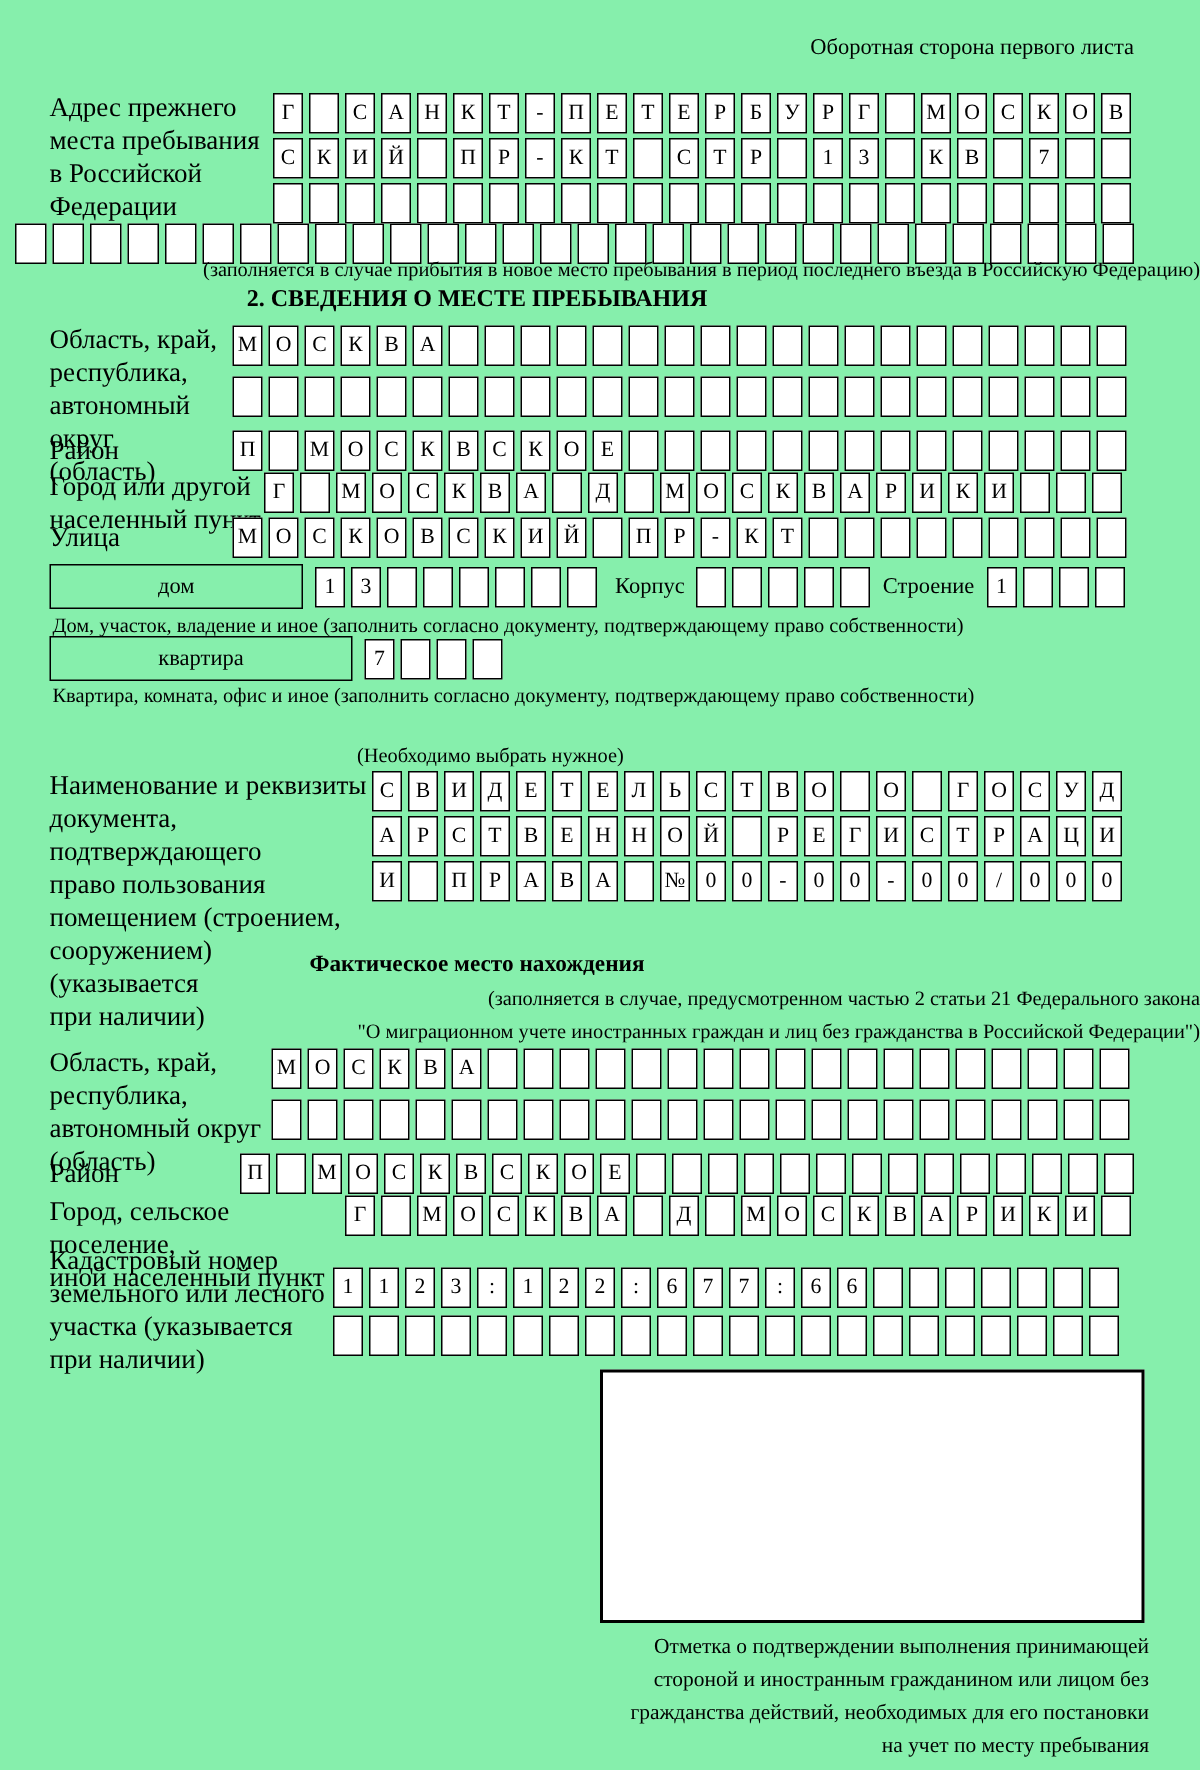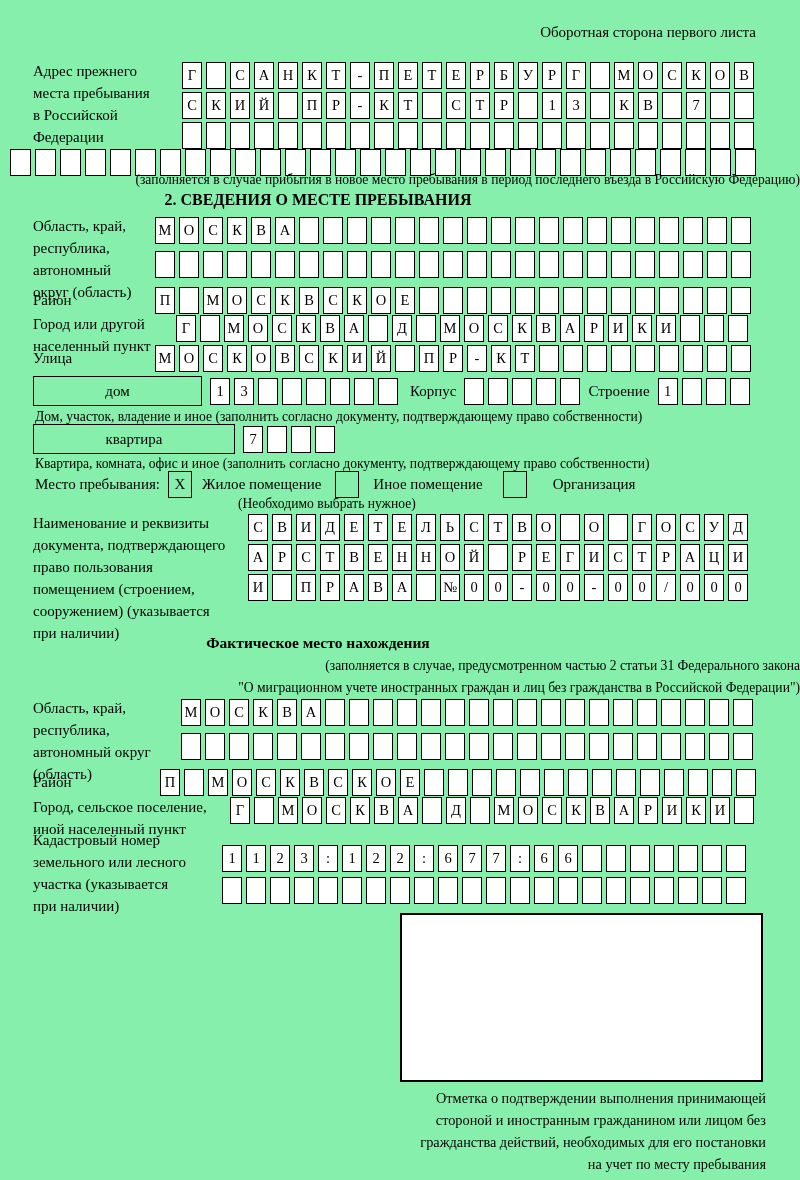--- a/index.html
+++ b/index.html
@@ -1,21 +1,21 @@
 <!DOCTYPE html>
 <html><head>
 <meta charset="utf-8">
 <style>
   html,body{margin:0;padding:0;background:#fff;}
   .page{
     position:relative;width:800px;height:1180px;background:#86efac;color:#000;
     font-family:"Liberation Serif","DejaVu Serif",serif;overflow:hidden;
   }
   .hnote{position:absolute;top:24px;right:44px;font-size:15px;}
-  .lbl{position:absolute;font-size:15px;line-height:22px;white-space:pre-line;}
+  .lbl{position:absolute;font-size:18px;line-height:22px;white-space:pre-line;}
   .note{position:absolute;font-size:13.6px;}
   .cnote{position:absolute;left:0;width:800px;text-align:right;font-size:13.6px;}
   .title{position:absolute;left:0;width:636px;text-align:center;font-weight:bold;font-size:16px;}
   .boxrow{position:absolute;display:flex;gap:4px;}
   .cells{display:flex;gap:4px;}
   .cell{
     flex:none;width:20px;height:27px;box-sizing:border-box;border:1.6px solid #000;
     display:flex;align-items:center;justify-content:center;font-size:14.5px;background:#fff;
   }
   .boxrow.wide .cell{width:21px;}
@@ -343,29 +343,20 @@
     <span class="wbox" style="width:202px">квартира</span>
     <span class="cells">
         <span class="cell">7</span>
         <span class="cell"></span>
         <span class="cell"></span>
         <span class="cell"></span>
       </span>
   </div>
   <div class="note" style="left:35px;top:456px">Квартира, комната, офис и иное (заполнить согласно документу, подтверждающему право собственности)</div>
 
-  <div class="flexrow" style="left:35px;top:471px">
-    <span class="inlbl">Место пребывания:</span>
-    <span class="chk" style="margin-left:8px">X</span>
-    <span class="inlbl" style="margin-left:10px">Жилое помещение</span>
-    <span class="chk" style="margin-left:14px"></span>
-    <span class="inlbl" style="margin-left:14px">Иное помещение</span>
-    <span class="chk" style="margin-left:20px"></span>
-    <span class="inlbl" style="margin-left:26px">Организация</span>
-  </div>
   <div class="note" style="left:238px;top:496px">(Необходимо выбрать нужное)</div>
 
   <div class="lbl" style="left:33px;top:512px;width:212px">Наименование и реквизиты
 документа, подтверждающего
 право пользования
 помещением (строением,
 сооружением) (указывается
 при наличии)</div>
   <div class="boxrow" style="left:248px;top:514px">
       <span class="cell">С</span>
@@ -431,21 +422,21 @@
       <span class="cell">-</span>
       <span class="cell">0</span>
       <span class="cell">0</span>
       <span class="cell">/</span>
       <span class="cell">0</span>
       <span class="cell">0</span>
       <span class="cell">0</span>
     </div>
 
   <div class="title" style="top:634px;font-size:15.5px">Фактическое место нахождения</div>
-  <div class="cnote" style="top:658px">(заполняется в случае, предусмотренном частью 2 статьи 31 Федерального закона</div>
+  <div class="cnote" style="top:658px">(заполняется в случае, предусмотренном частью 2 статьи 21 Федерального закона</div>
   <div class="cnote" style="top:680px">"О миграционном учете иностранных граждан и лиц без гражданства в Российской Федерации")</div>
 
   <div class="lbl" style="left:33px;top:697px;width:148px">Область, край,
 республика,
 автономный округ
 (область)</div>
   <div class="boxrow" style="left:181px;top:699px">
       <span class="cell">М</span>
       <span class="cell">О</span>
       <span class="cell">С</span>

